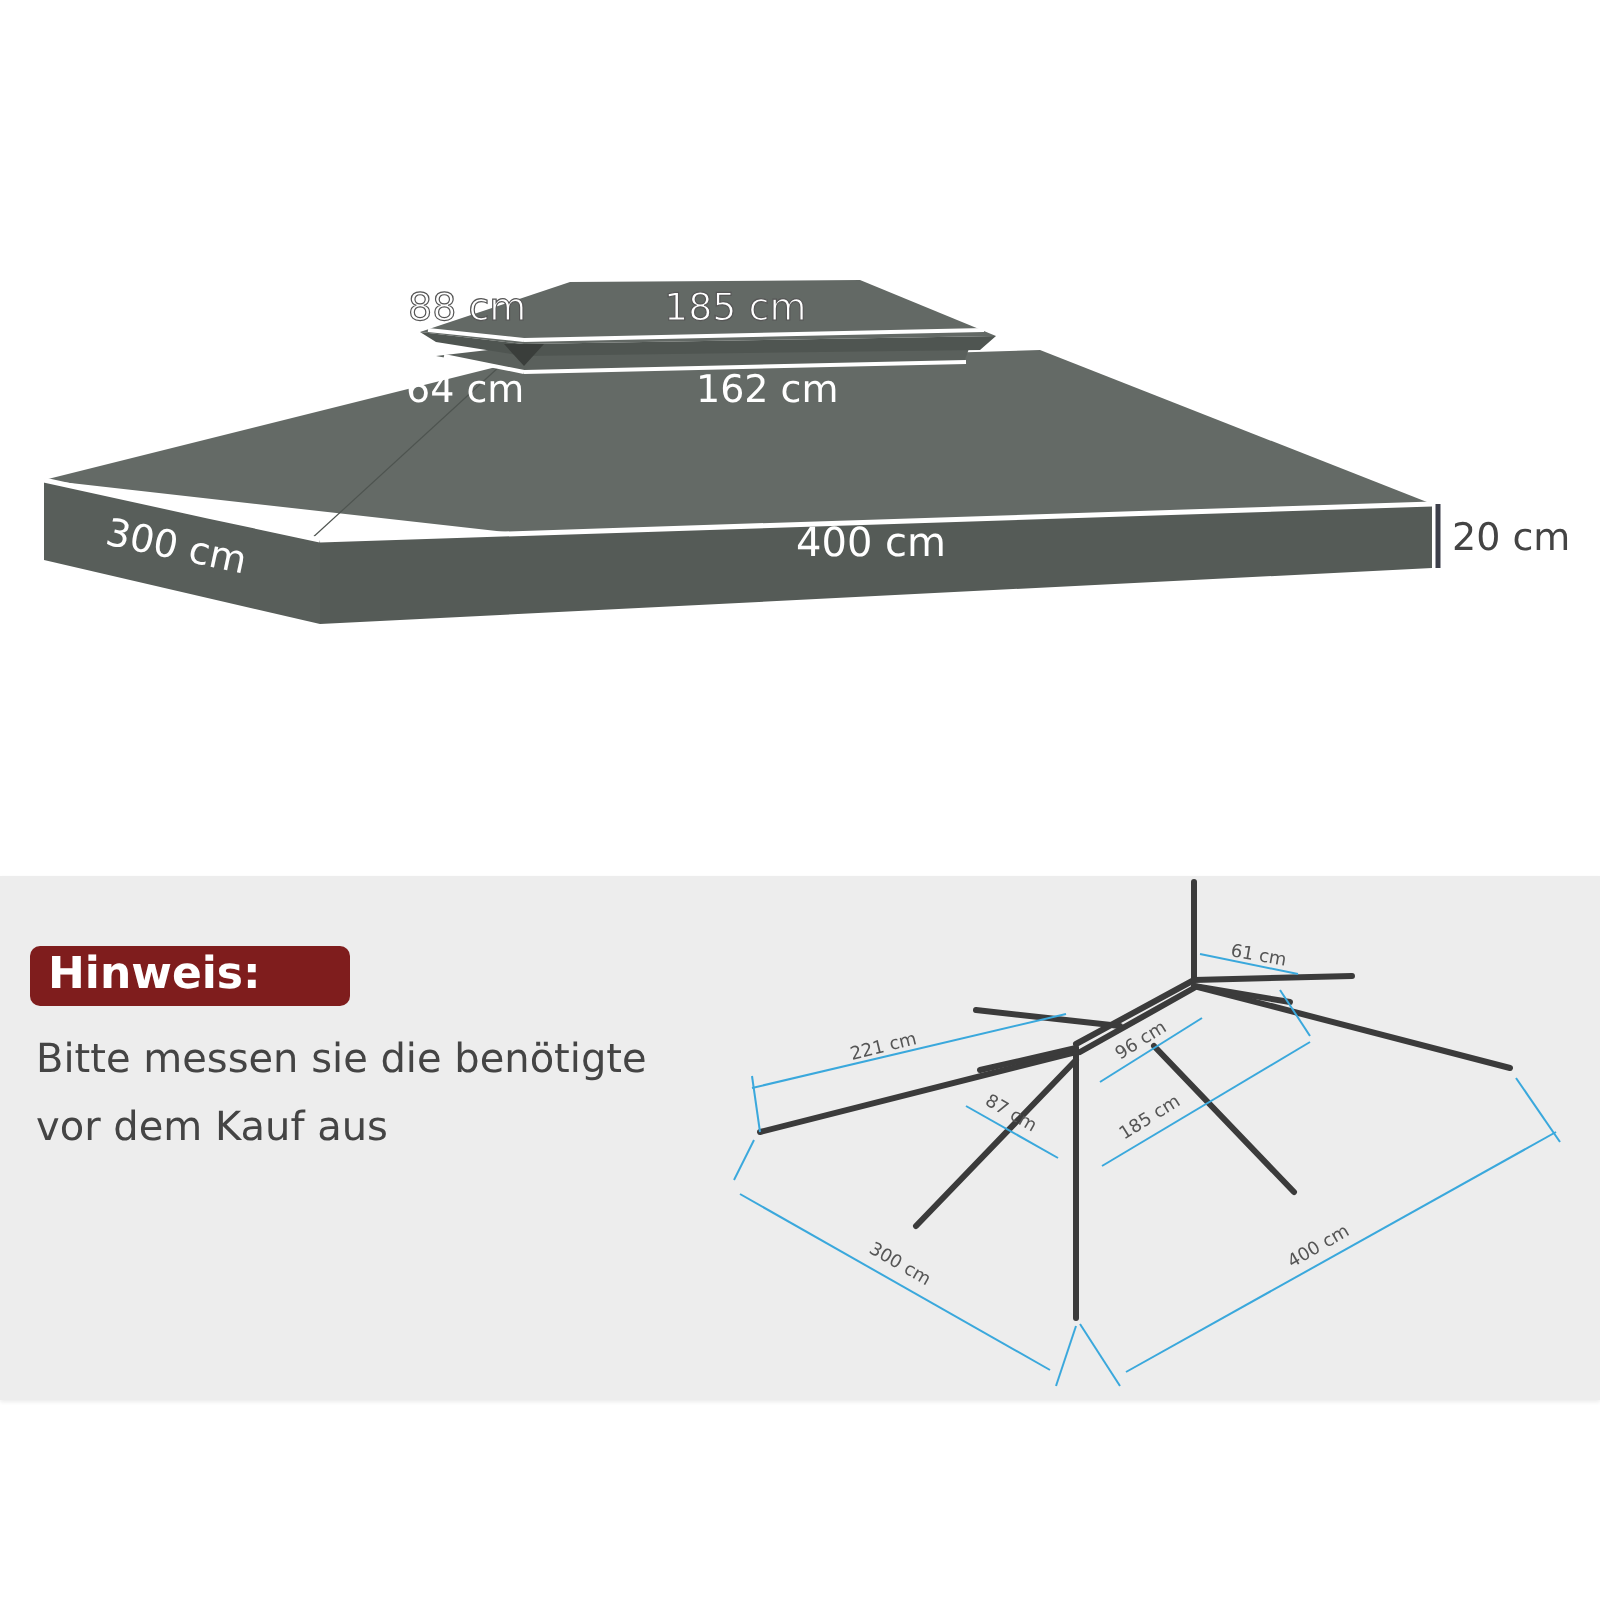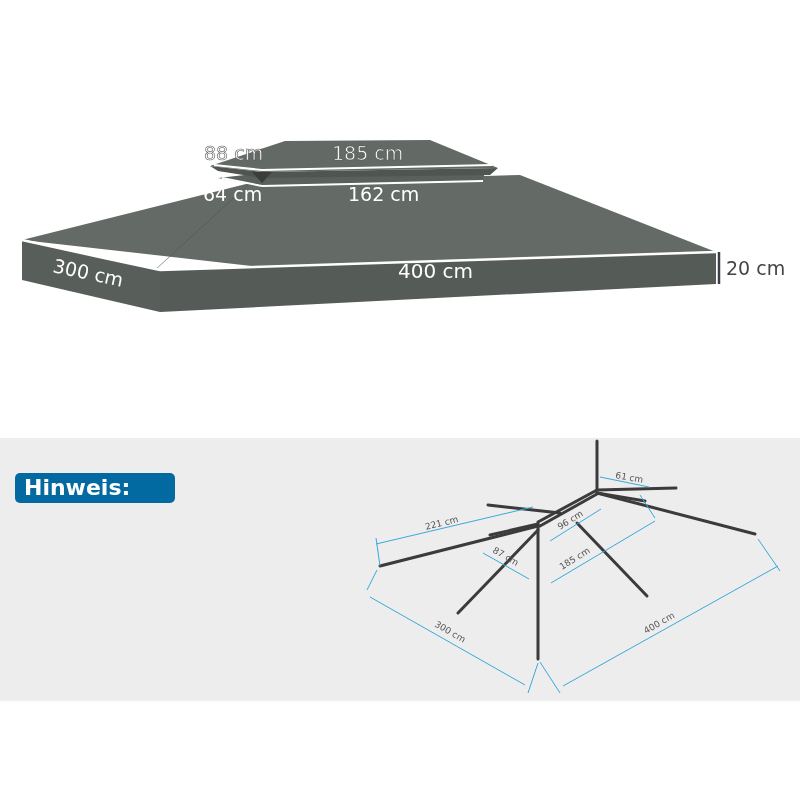--- a/index.html
+++ b/index.html
@@ -7,21 +7,21 @@
       width: 800px; height: 800px; background: #ffffff; position: relative; overflow: hidden;
       font-family: "DejaVu Sans", sans-serif;
     }
     .canopy { position: absolute; left: 0; top: 0; width: 800px; height: 340px; }
     .panel {
       position: absolute; left: 0; top: 438px; width: 800px; height: 262px;
       background: #ededed; box-shadow: 0 1px 2px rgba(0,0,0,0.08);
     }
     .note-badge {
       position: absolute; left: 15px; top: 473px; width: 160px; height: 30px;
-      background: #0369a1; border-radius: 5px;
+      background: #7f1d1d; border-radius: 5px;
     }
     .note-badge span {
       position: absolute; left: 9px; top: 1px; color: #ffffff; font-weight: bold;
       font-size: 22px; line-height: 28px; font-family: "DejaVu Sans", sans-serif;
     }
     .note-text {
       position: absolute; left: 18px; top: 512px; width: 350px; color: #444444;
       font-size: 20px; line-height: 34px; font-family: "DejaVu Sans", sans-serif;
     }
     .note-text div { white-space: nowrap; }
@@ -64,20 +64,22 @@
   <text x="726" y="275" font-size="19" fill="#444444">20 cm</text>
 </svg>
 
 <div class="panel"></div>
 
 <div class="note-badge">
   <span>Hinweis:</span>
 </div>
 
 <div class="note-text">
+  <div>Bitte messen sie die benötigte</div>
+  <div>vor dem Kauf aus</div>
 </div>
 
 <svg class="frame" viewBox="0 0 440 262" xmlns="http://www.w3.org/2000/svg">
   <g stroke="#3b3b3b" stroke-width="3" stroke-linecap="round" fill="none">
 
     <line x1="237" y1="3" x2="237" y2="52"></line>
 
     <line x1="178" y1="86" x2="178" y2="221"></line>
 
     <line x1="178" y1="84" x2="237" y2="52"></line>

